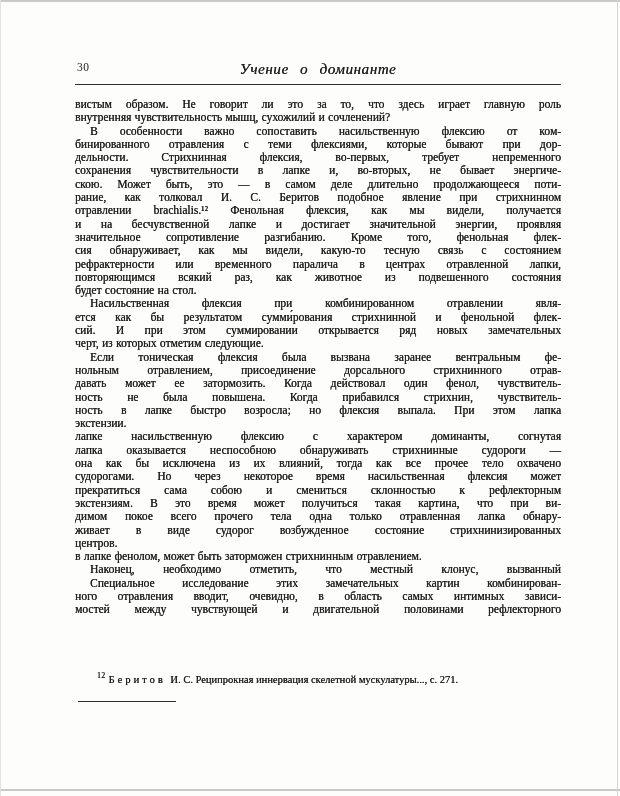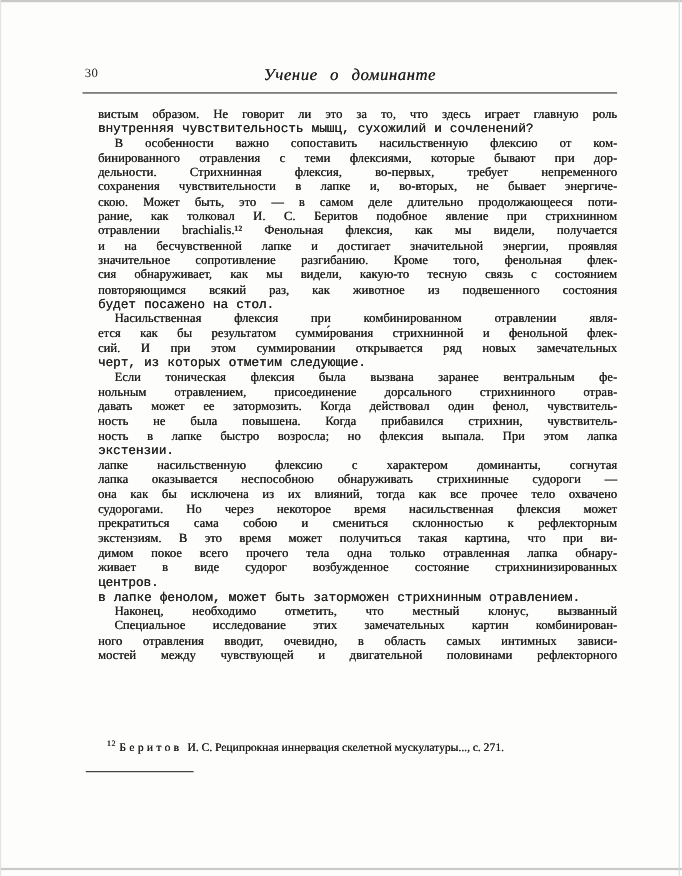--- a/index.html
+++ b/index.html
@@ -35,24 +35,24 @@
   }
 
   .body-text{
     position:absolute;left:75px;top:98px;width:486px;
     font-size:11.5px;
     text-shadow:0.25px 0 0 currentColor;
   }
   .body-text .line{
     height:13.3px;line-height:13.3px;
     text-align:justify;text-align-last:justify;
-    word-spacing:0.5px;white-space:normal;overflow:visible;margin-left:14px;
+    word-spacing:0.5px;white-space:normal;overflow:visible;
   }
   .body-text .line.indent{text-indent:15px;}
-  .body-text .line.end{text-align-last:left;font-family:Liberation Mono, monospace;}
+  .body-text .line.end{text-align-last:left;}
 
   .footnote-separator{
     position:absolute;left:78px;top:701px;width:98px;height:1.2px;
     background:var(--rule);
   }
   .footnote{
     position:absolute;left:75px;top:669px;width:486px;
     font-size:10.5px;line-height:13px;text-indent:22px;
     text-shadow:0.2px 0 0 currentColor;
   }
@@ -79,22 +79,23 @@
     <div class="line indent">В особенности важно сопоставить насильственную флексию от ком-</div>
     <div class="line">бинированного отравления с теми флексиями, которые бывают при дор-</div>
     <div class="line">дельности. Стрихнинная флексия, во-первых, требует непременного</div>
     <div class="line">сохранения чувствительности в лапке и, во-вторых, не бывает энергиче-</div>
     <div class="line">скою. Может быть, это — в самом деле длительно продолжающееся поти-</div>
     <div class="line">рание, как толковал И. С. Беритов подобное явление при стрихнинном</div>
     <div class="line">отравлении brachialis.¹² Фенольная флексия, как мы видели, получается</div>
     <div class="line">и на бесчувственной лапке и достигает значительной энергии, проявляя</div>
     <div class="line">значительное сопротивление разгибанию. Кроме того, фенольная флек-</div>
     <div class="line">сия обнаруживает, как мы видели, какую-то тесную связь с состоянием</div>
+    <div class="line">рефрактерности или временного паралича в центрах отравленной лапки,</div>
     <div class="line">повторяющимся всякий раз, как животное из подвешенного состояния</div>
-    <div class="line end">будет посажено на стол.</div>
+    <div class="line end">будет состояние на стол.</div>
     <div class="line indent">Насильственная флексия при комбинированном отравлении явля-</div>
     <div class="line">ется как бы результатом сумми́рования стрихнинной и фенольной флек-</div>
     <div class="line">сий. И при этом суммировании открывается ряд новых замечательных</div>
     <div class="line end">черт, из которых отметим следующие.</div>
     <div class="line indent">Если тоническая флексия была вызвана заранее вентральным фе-</div>
     <div class="line">нольным отравлением, присоединение дорсального стрихнинного отрав-</div>
     <div class="line">давать может ее затормозить. Когда действовал один фенол, чувствитель-</div>
     <div class="line">ность не была повышена. Когда прибавился стрихнин, чувствитель-</div>
     <div class="line">ность в лапке быстро возросла; но флексия выпала. При этом лапка</div>
     <div class="line end">экстензии.</div>

